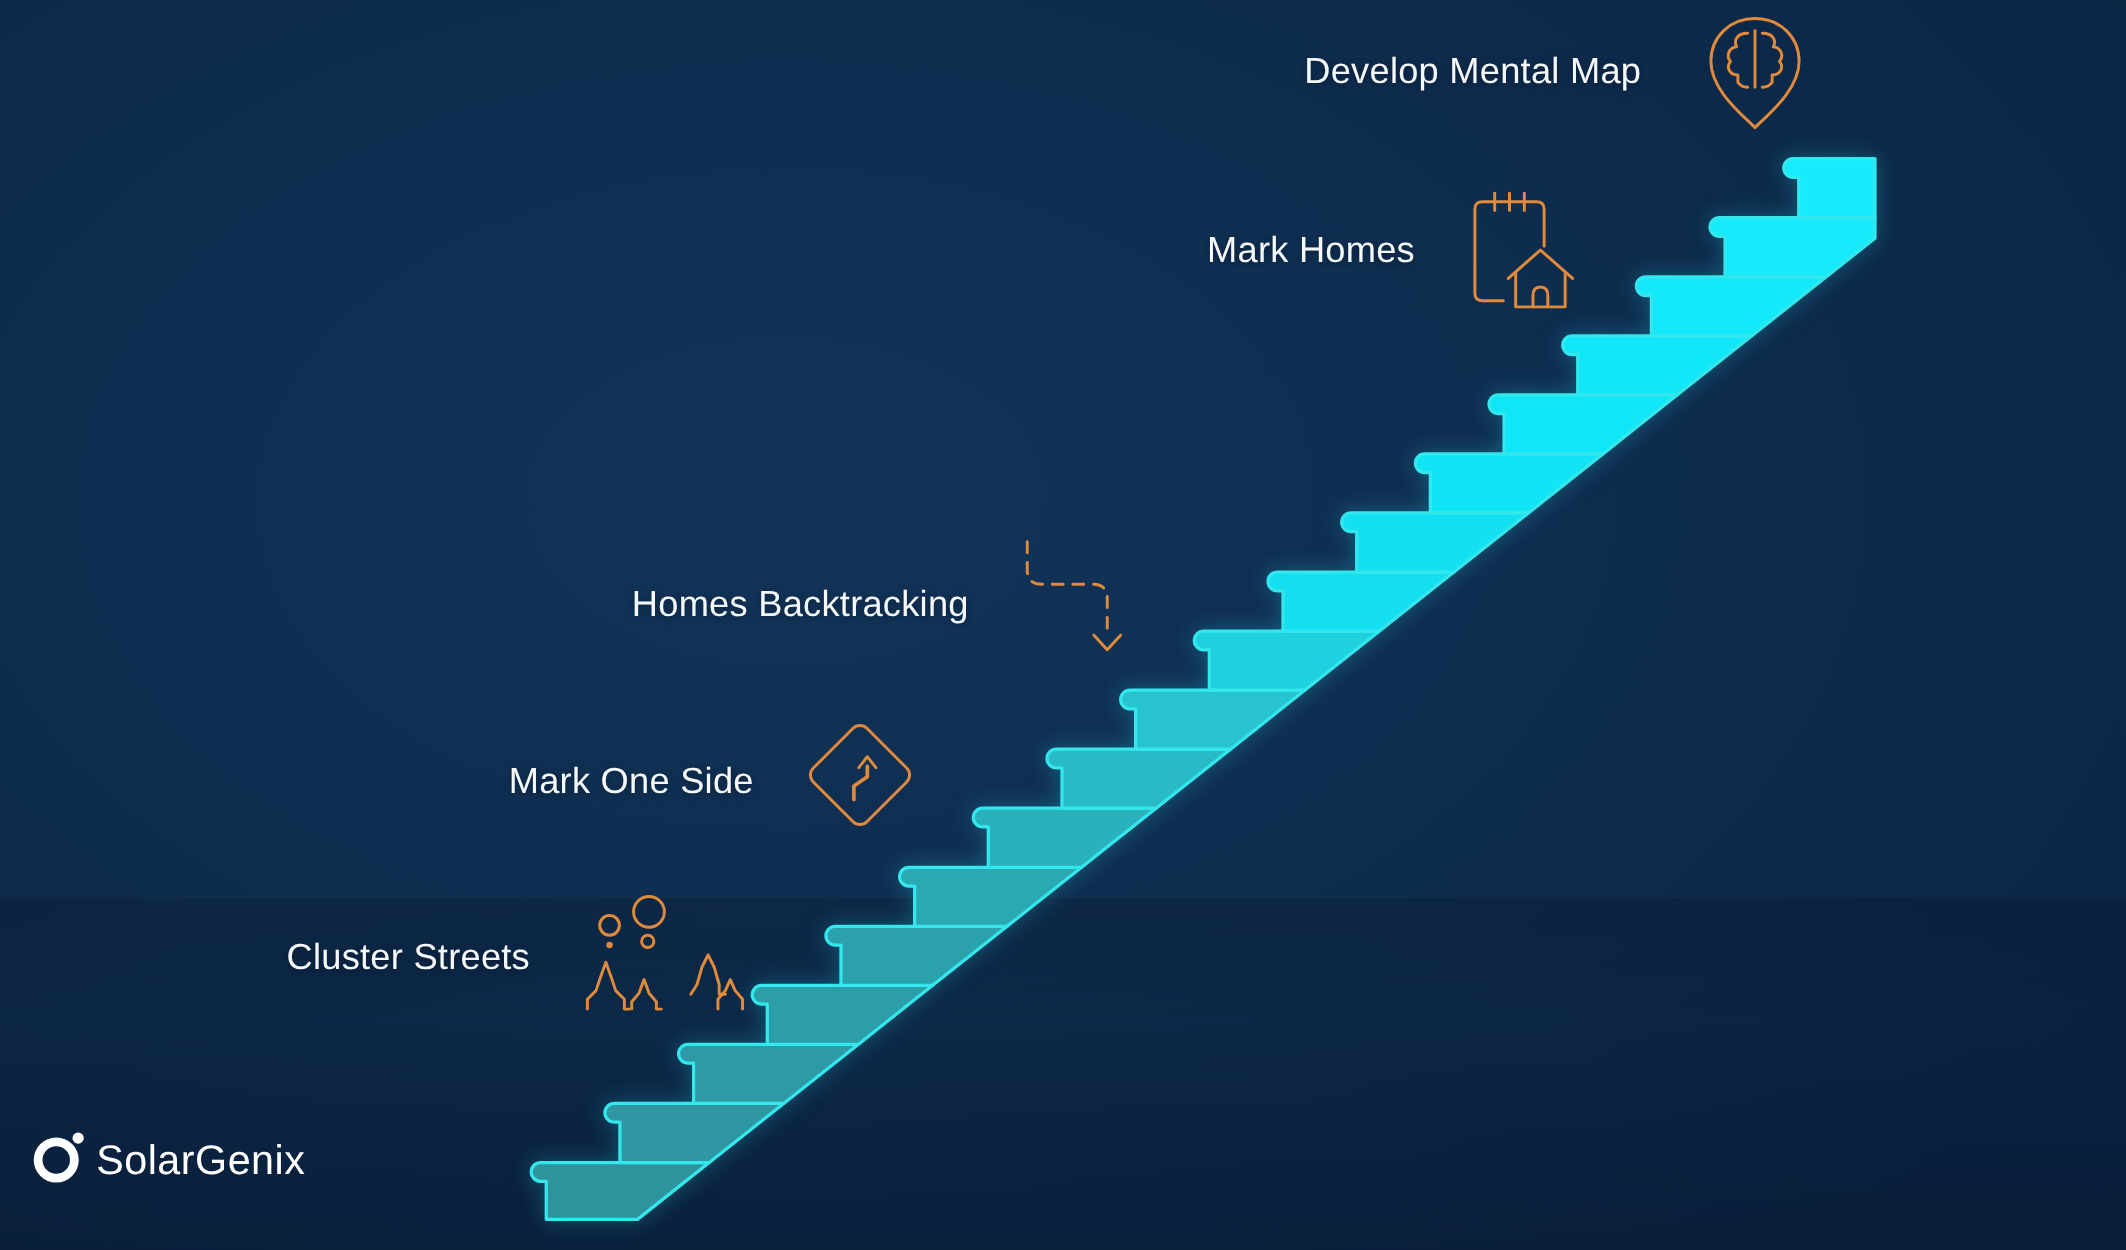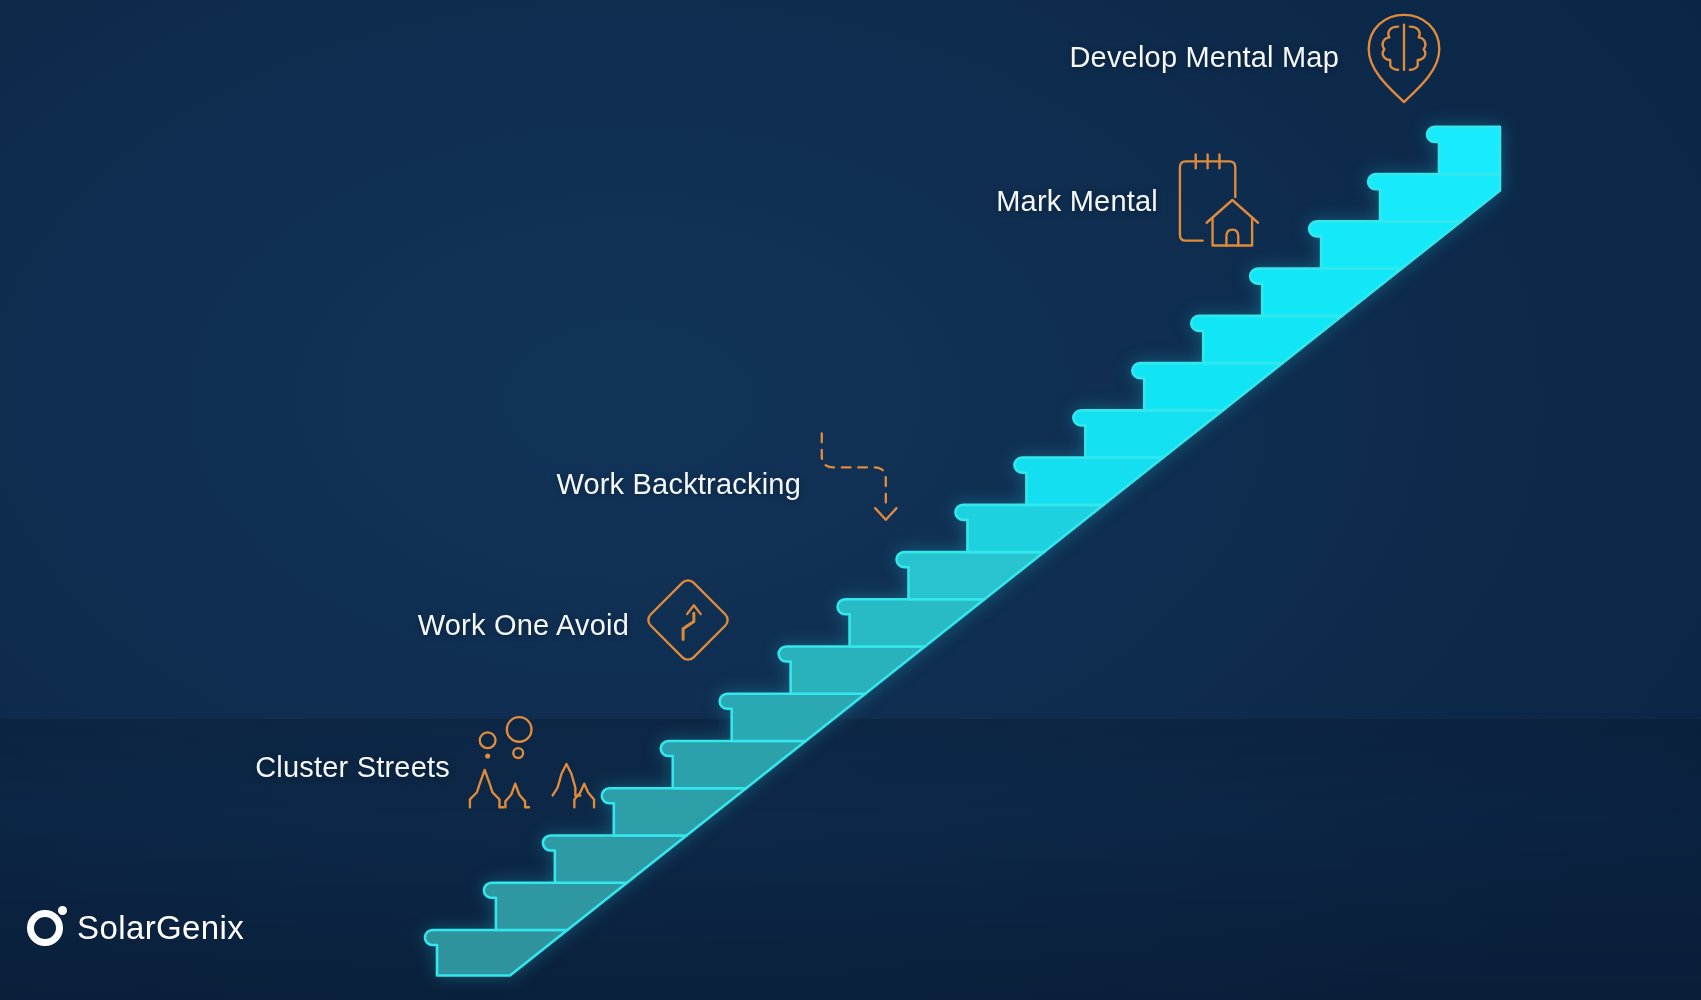--- a/index.html
+++ b/index.html
@@ -9,21 +9,21 @@
     background:
       radial-gradient(ellipse 1250px 780px at 37% 40%, #123459 0%, #0e2c4e 55%, #0b2545 100%);
   }
   .floor{
     position:absolute;left:0;top:718px;width:100%;height:282px;
     background:linear-gradient(180deg, rgba(5,16,32,0.24) 0%, rgba(5,16,32,0.14) 35%, rgba(4,13,28,0.30) 100%);
     border-top:1px solid rgba(150,190,220,0.06);
   }
   .stairs-svg{position:absolute;left:0;top:0;filter:drop-shadow(0 0 9px rgba(35,220,238,0.28));}
   .row{
-    position:absolute;display:flex;align-items:center;gap:14px;
+    position:absolute;display:flex;align-items:center;gap:40px;
     transform:translateY(-50%);
   }
   .lbl{
     color:var(--label-color,#f5f8fa);
     font-size:29px;font-weight:500;letter-spacing:.2px;white-space:nowrap;
     text-shadow:0 1px 6px rgba(0,0,0,.35);
   }
   .ic{display:block;line-height:0;}
   .ic svg .st{fill:none;stroke:var(--orange,#e08b3c);stroke-width:2.4;stroke-linecap:round;stroke-linejoin:round;}
   .ic svg .st-thick{fill:none;stroke:var(--orange,#e08b3c);stroke-width:3;stroke-linecap:round;stroke-linejoin:round;}
@@ -70,45 +70,45 @@
       <svg width="102" height="98" viewBox="0 0 104 100">
         <path class="st" d="M52,96 C41,85 16,65 16,42 C16,21.5 32,7 52,7 C72,7 88,21.5 88,42 C88,65 63,85 52,96 Z"></path>
         <path class="st" d="M52,17 V63"></path>
         <path class="st" d="M46,19 C37,19 34.5,25 37,30 C30,31 28.5,38 32,42 C28,47 31.5,53 38,53 L38,59 C40,62 43,63 46,63"></path>
         <path class="st" d="M58,19 C67,19 69.5,25 67,30 C74,31 75.5,38 72,42 C76,47 72.5,53 66,53 L66,59 C64,62 61,63 58,63"></path>
       </svg>
     </span>
   </div>
 
   <div class="row" style="top:201px;right:438px">
-    <span class="lbl">Mark Mental</span>
+    <span class="lbl">Mark Homes</span>
     <span class="ic">
       <svg width="91" height="99" viewBox="0 0 92 100">
         <path class="st" d="M24,3 V17 M36,3 V17 M48,3 V17"></path>
         <path class="st" d="M64,46 V16 C64,12 62,10 58,10 H14 C10,10 8,12 8,16 V84 C8,88 10,90 14,90 H31"></path>
         <path class="st" d="M35,72 L61,49 L87,72"></path>
         <path class="st" d="M41,68 V95 H81 V68"></path>
         <path class="st" d="M55,95 V86 C55,81 57.5,79 61,79 C64.5,79 67,81 67,86 V95"></path>
       </svg>
     </span>
   </div>
 
 
   <div class="row" style="top:484px;right:789px">
-    <span class="lbl">Work Backtracking</span>
+    <span class="lbl">Homes Backtracking</span>
     <span class="ic" style="transform:translateY(-4px)">
       <svg width="97" height="97" viewBox="0 0 100 100">
         <path class="st dash" d="M7,2 V25 C7,33 11,37 19,37 H61 C69,37 73,41 73,49 V76"></path>
         <path class="st" d="M62,79 L73,91 L84,79"></path>
       </svg>
     </span>
   </div>
 
   <div class="row" style="top:625px;right:968px">
-    <span class="lbl">Work One Avoid</span>
+    <span class="lbl">Mark One Side</span>
     <span class="ic" style="transform:translateY(-5px)">
       <svg width="90" height="90" viewBox="0 0 92 92">
         <rect class="st" x="15" y="15" width="62" height="62" rx="8" transform="rotate(45 46 46)"></rect>
         <path class="st-thick" d="M41,66 V55 L52,47.5 V39"></path>
         <path class="st" d="M45,40 L52,31 L59,40"></path>
       </svg>
     </span>
   </div>
 
   <div class="row" style="top:767px;right:1103px">

